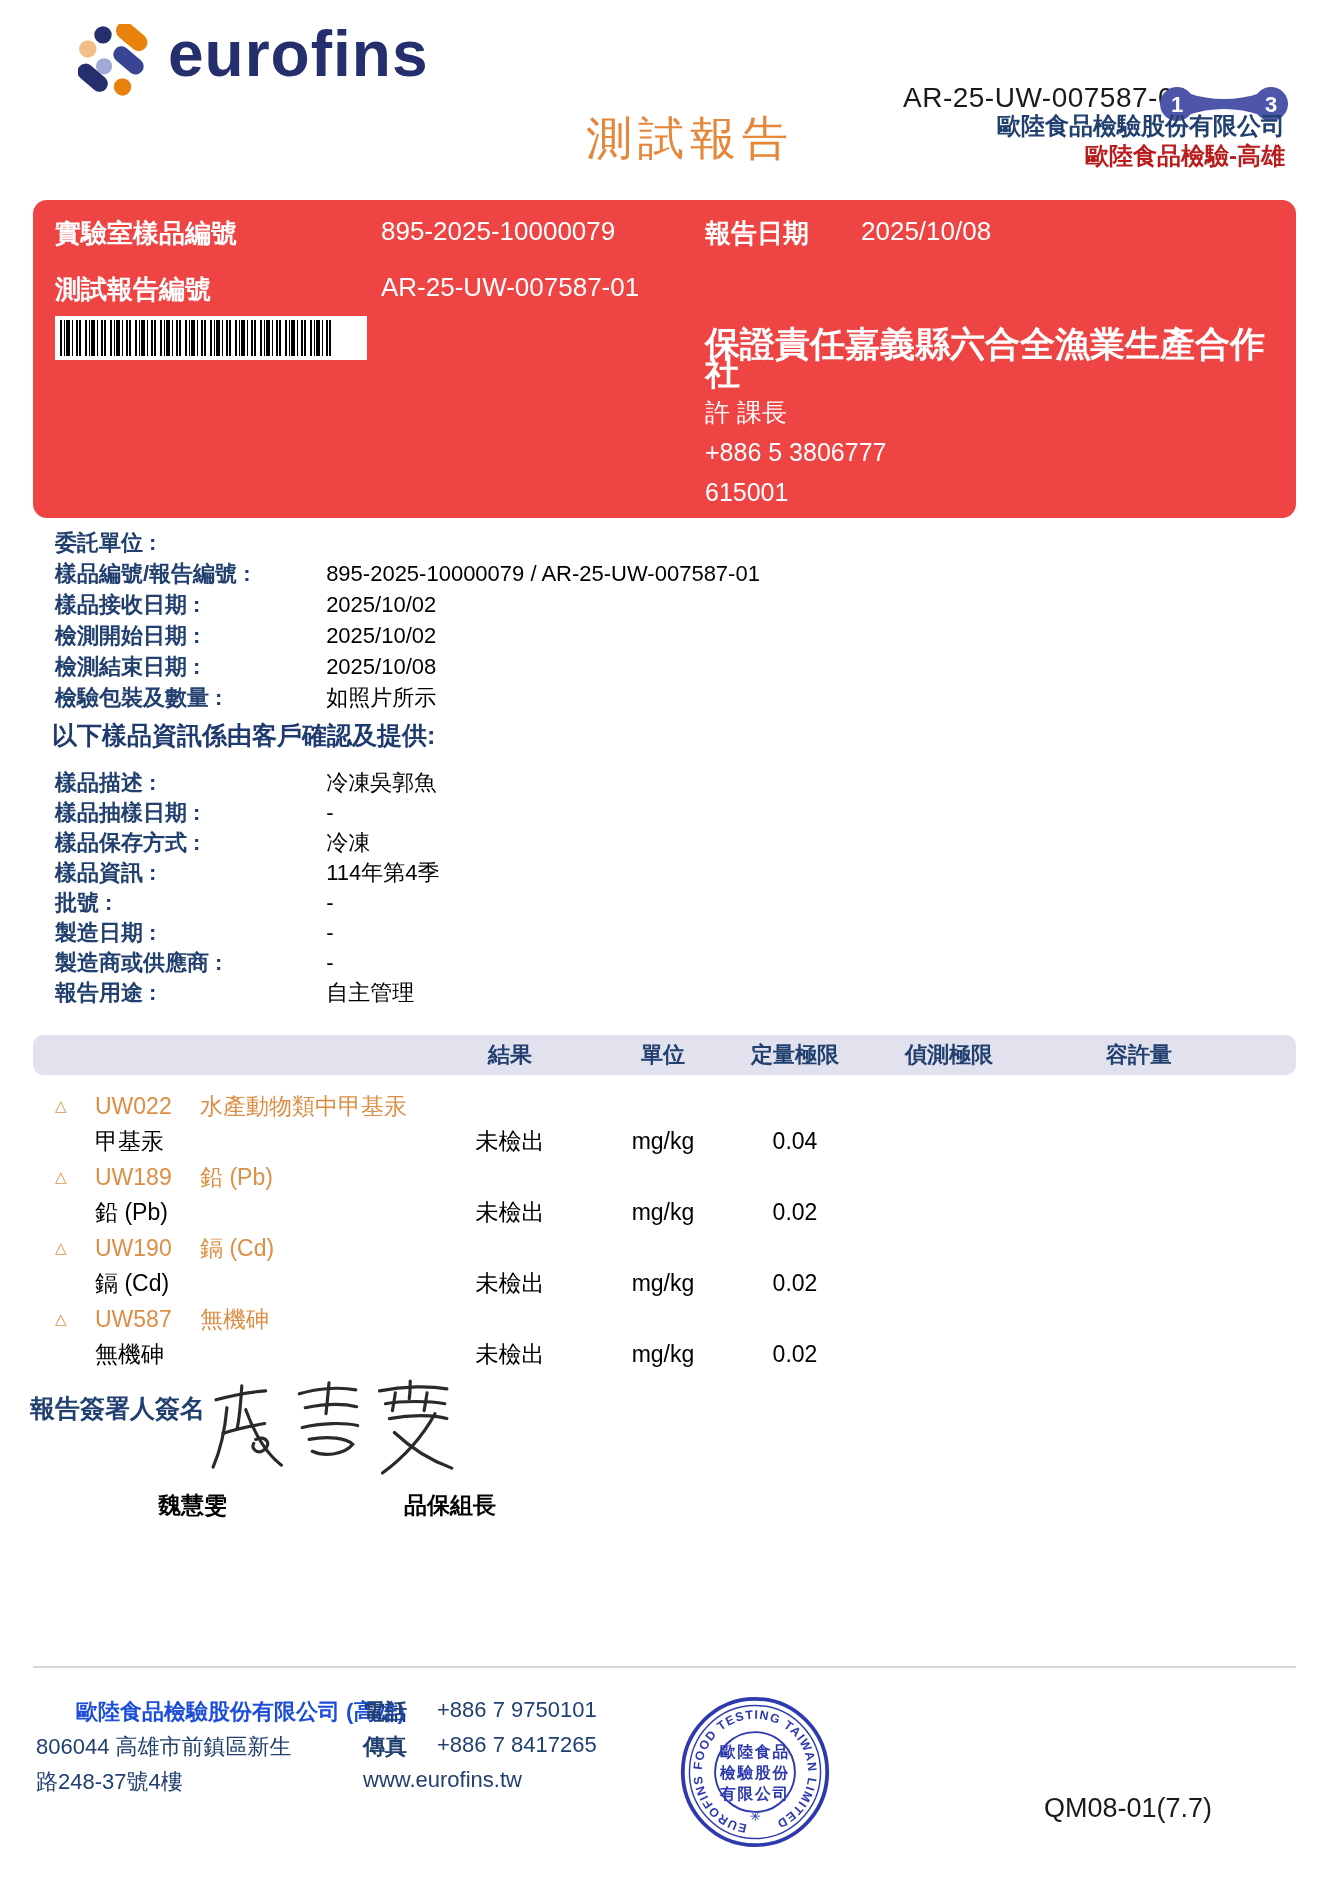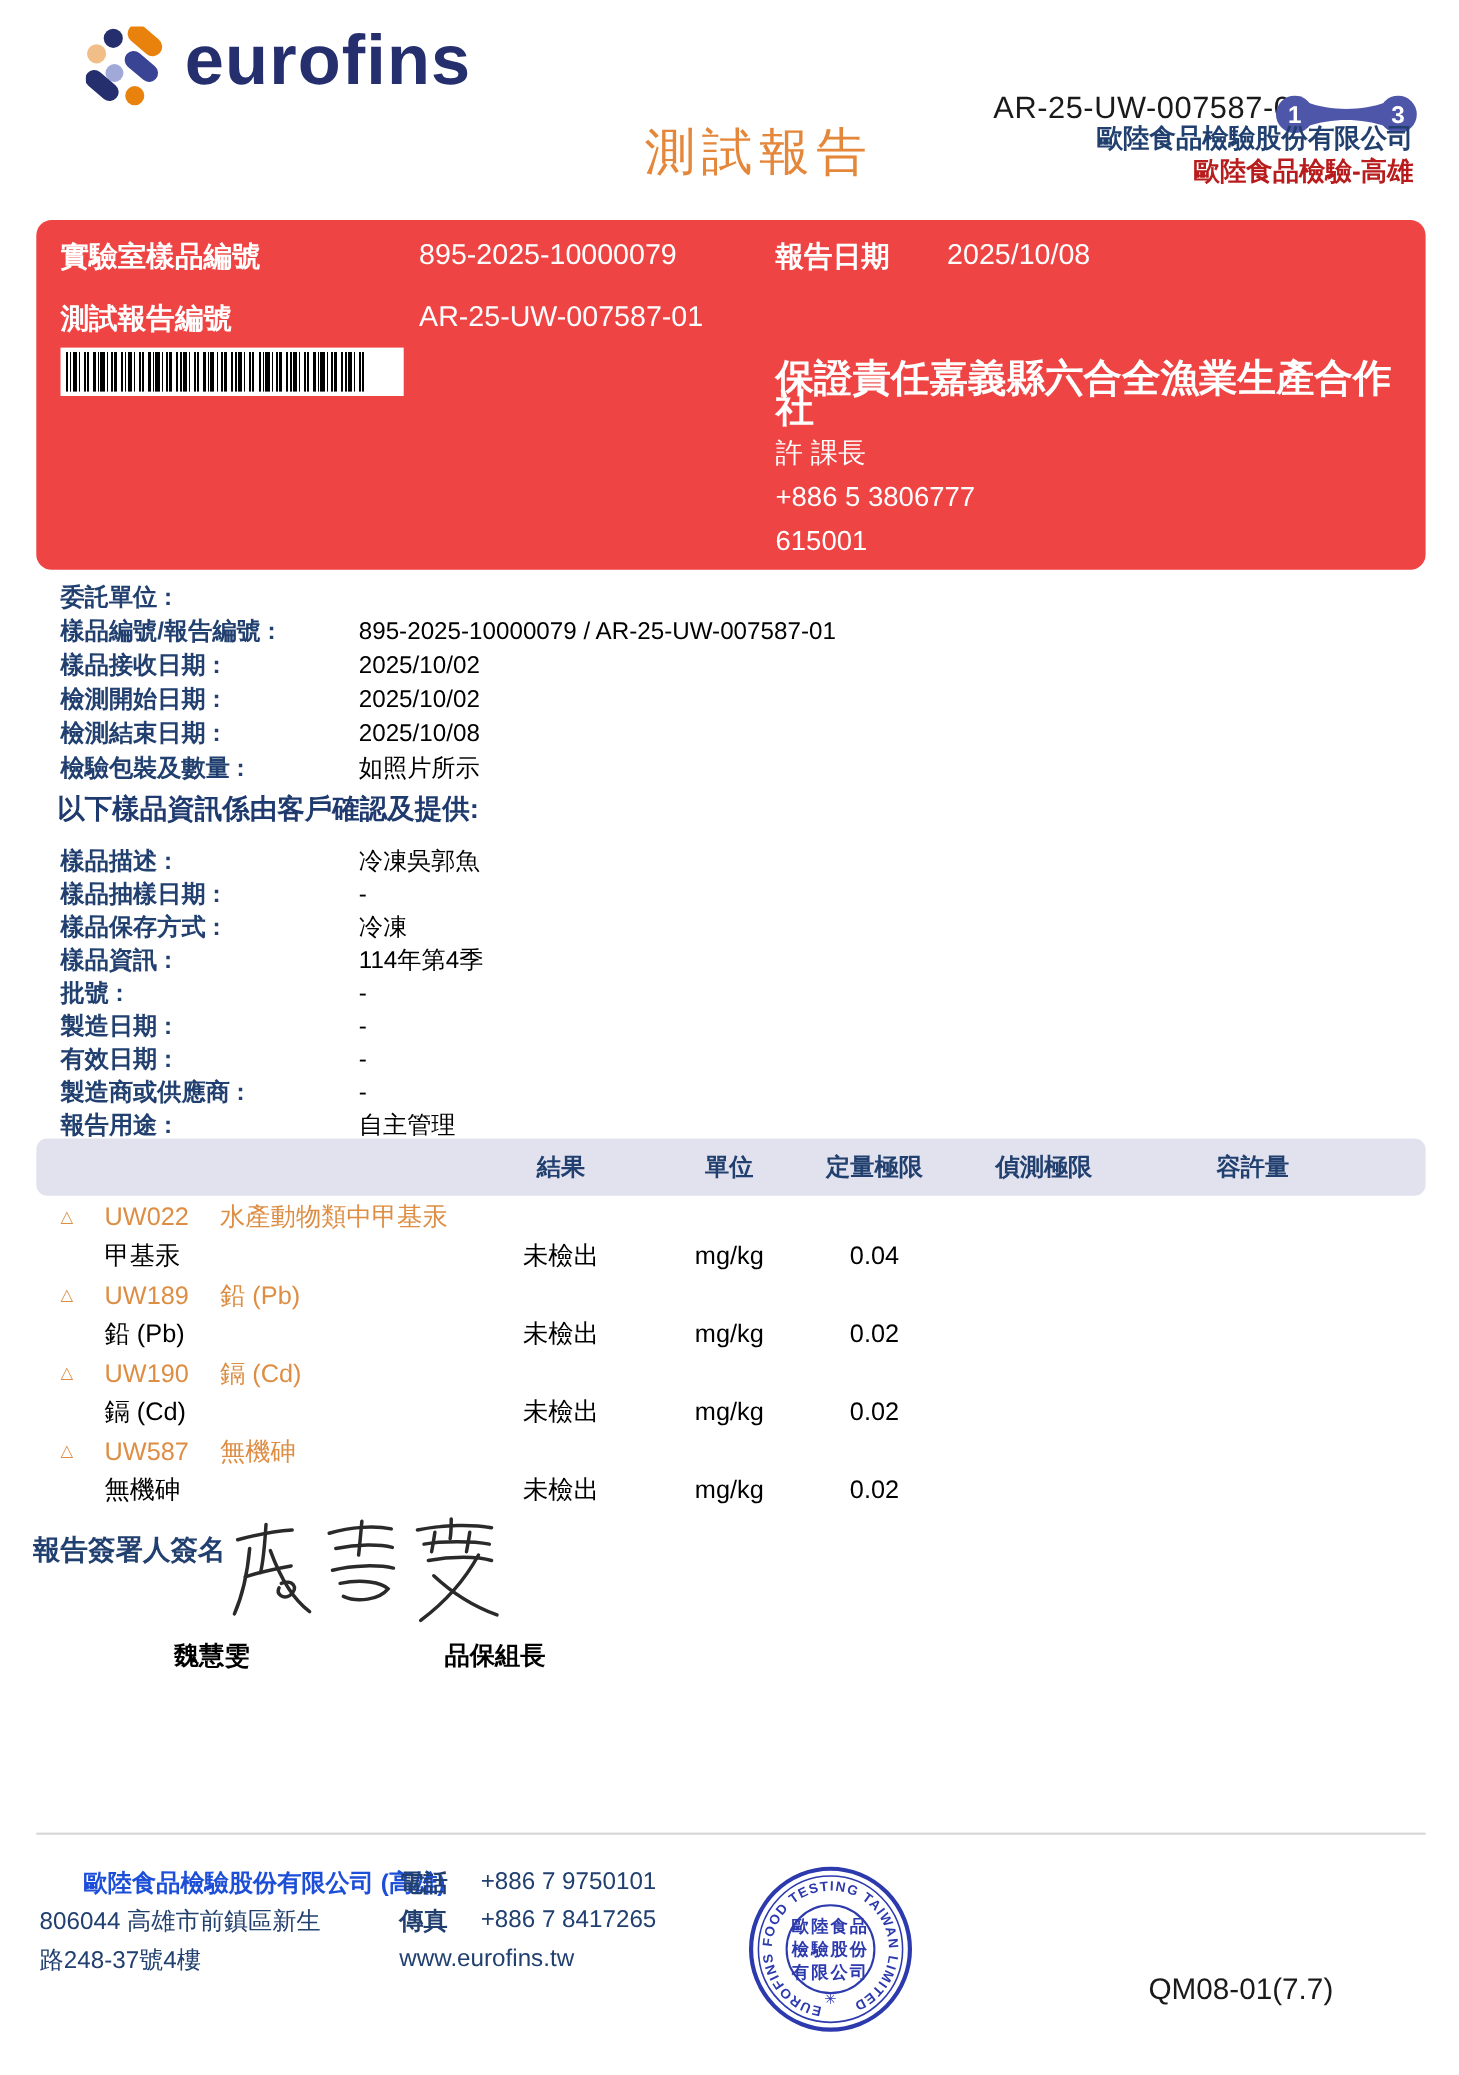--- a/index.html
+++ b/index.html
@@ -48,21 +48,21 @@
   #order-info { top:527px; }
   .section-heading { position:absolute; left:52px; top:719px; font-size:25px; font-weight:700; color:#1F3A6E; }
   #sample-info { top:768px; }
   #sample-info .kv-row { line-height:30px; }
 
   
   .results-head, .data-row {
     display:grid; grid-template-columns:397px 160px 146px 118px 190px 190px 1fr;
     align-items:center;
   }
-  .results-head { position:absolute; left:33px; top:1035px; width:1263px; height:52px;
+  .results-head { position:absolute; left:33px; top:1035px; width:1263px; height:40px;
     background:#E2E2EE; border-radius:10px; }
   .results-head .cell { text-align:center; font-size:22px; font-weight:700; color:#21406F; }
   .results-body { position:absolute; left:33px; top:1088px; width:1263px; }
   .group-header { height:36px; display:flex; align-items:center; padding-left:22px; }
   .g-marker { width:40px; font-size:15px; color:#DD8E44; }
   .g-code { width:105px; font-size:23px; color:#DD8E44; font-weight:500; }
   .g-name { font-size:23px; color:#DD8E44; font-weight:500; }
   .data-row { height:35px; font-size:23px; color:#000; }
   .data-row .cell { text-align:center; font-weight:500; }
   .data-row .analyte { text-align:left; padding-left:62px; }
@@ -185,24 +185,20 @@
     <div class="kv-row">
       <span class="kv-label">樣品資訊 :</span>
       <span class="kv-value">114年第4季</span>
     </div>
     <div class="kv-row">
       <span class="kv-label">批號 :</span>
       <span class="kv-value">-</span>
     </div>
     <div class="kv-row">
       <span class="kv-label">製造日期 :</span>
-      <span class="kv-value">-</span>
-    </div>
-    <div class="kv-row">
-      <span class="kv-label">有效日期 :</span>
       <span class="kv-value">-</span>
     </div>
     <div class="kv-row">
       <span class="kv-label">製造商或供應商 :</span>
       <span class="kv-value">-</span>
     </div>
     <div class="kv-row">
       <span class="kv-label">報告用途 :</span>
       <span class="kv-value">自主管理</span>
     </div>

